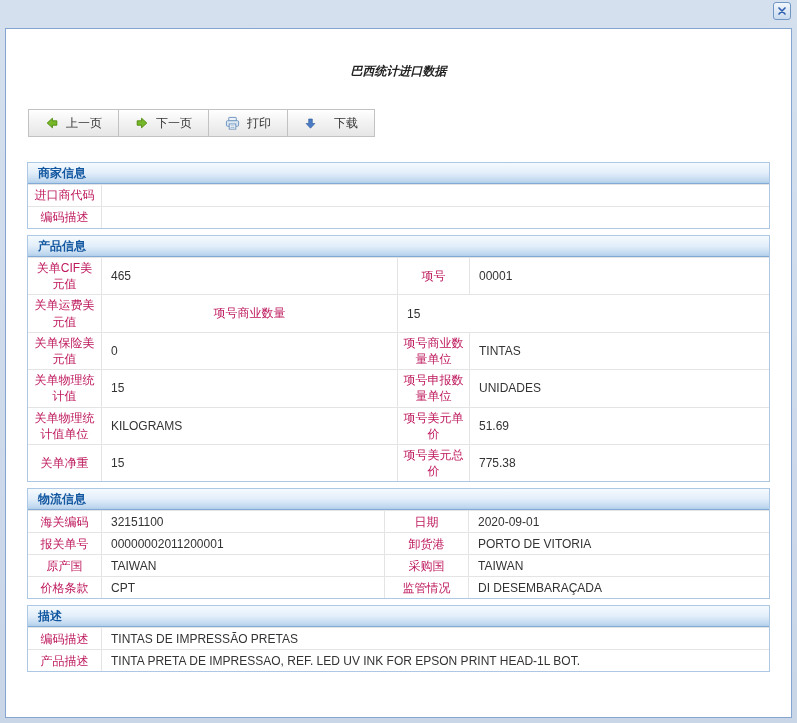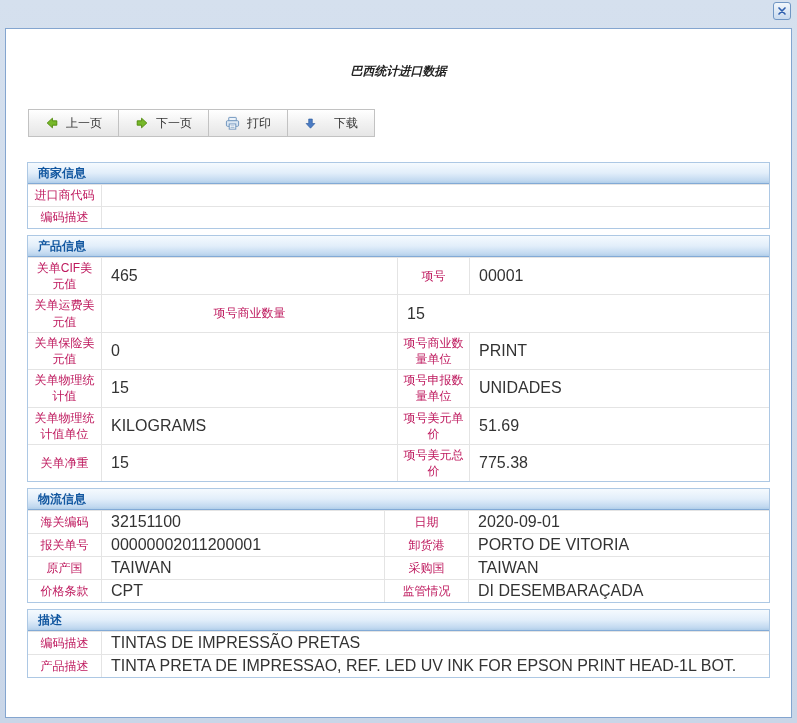--- a/index.html
+++ b/index.html
@@ -68,21 +68,21 @@
   .row4l { grid-template-columns:74px 283px 84px 1fr; }
   .cell-label {
     display:flex; align-items:center; justify-content:center;
     text-align:center;
     font-size:12px; color:#be185d;
     padding:2px 3px; line-height:1.35;
     border-right:1px solid #e4e4e4;
   }
   .cell-value {
     display:flex; align-items:center;
-    font-size:16px; color:#333;
+    font-size:12px; color:#333;
     padding:2px 9px;
   }
   .cell-value.mid { border-right:1px solid #e4e4e4; }
   .r-tall .cell-label, .r-tall .cell-value { min-height:34px; }
   .r-short .cell-label, .r-short .cell-value { min-height:21px; }
   .icon { display:inline-flex; align-items:center; }
 </style>
 </head>
 <body>
 
@@ -165,21 +165,21 @@
         </div>
         <div class="row row4p r-tall">
           <div class="cell-label">关单运费美元值</div>
           <div class="cell-label">项号商业数量</div>
           <div class="cell-value">15</div>
         </div>
         <div class="row row4p r-tall">
           <div class="cell-label">关单保险美元值</div>
           <div class="cell-value mid">0</div>
           <div class="cell-label">项号商业数量单位</div>
-          <div class="cell-value">PRINT</div>
+          <div class="cell-value">TINTAS</div>
         </div>
         <div class="row row4p r-tall">
           <div class="cell-label">关单物理统计值</div>
           <div class="cell-value mid">15</div>
           <div class="cell-label">项号申报数量单位</div>
           <div class="cell-value">UNIDADES</div>
         </div>
         <div class="row row4p r-tall">
           <div class="cell-label">关单物理统计值单位</div>
           <div class="cell-value mid">KILOGRAMS</div>

